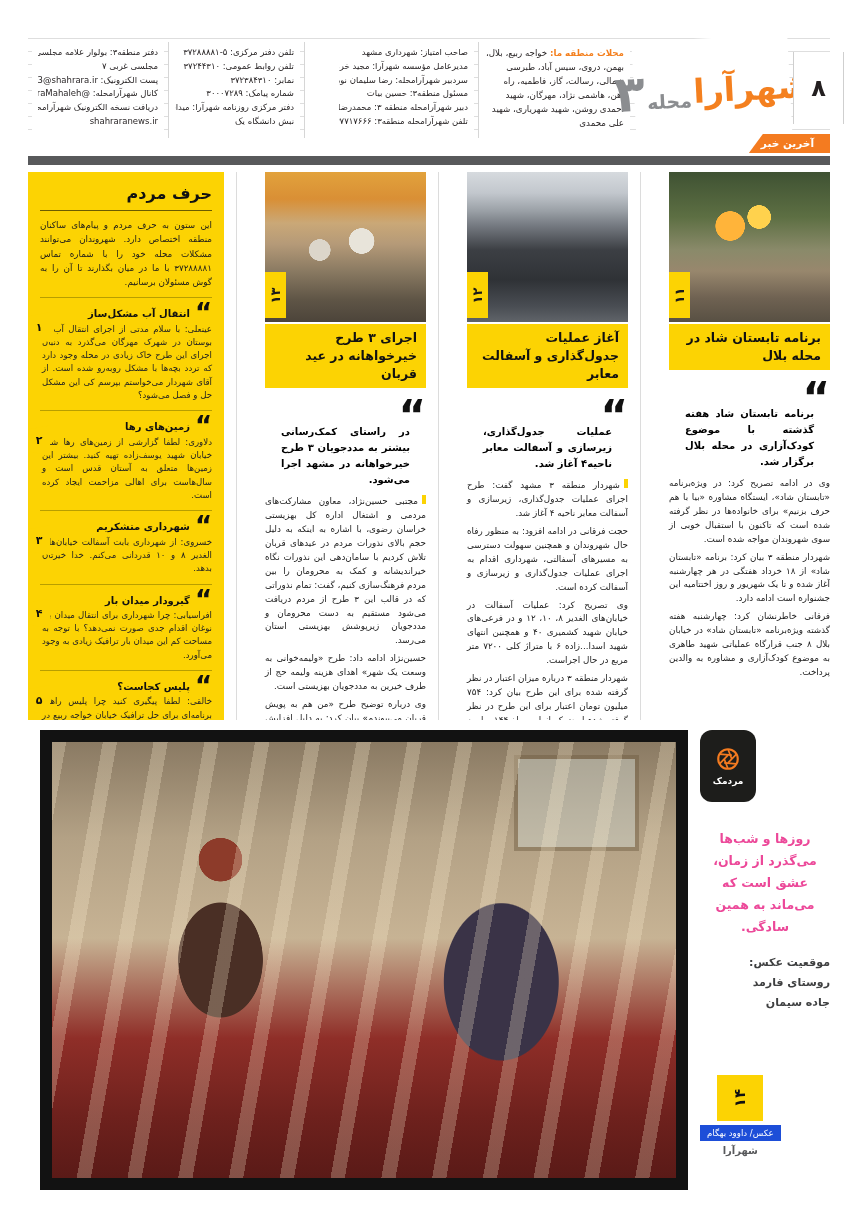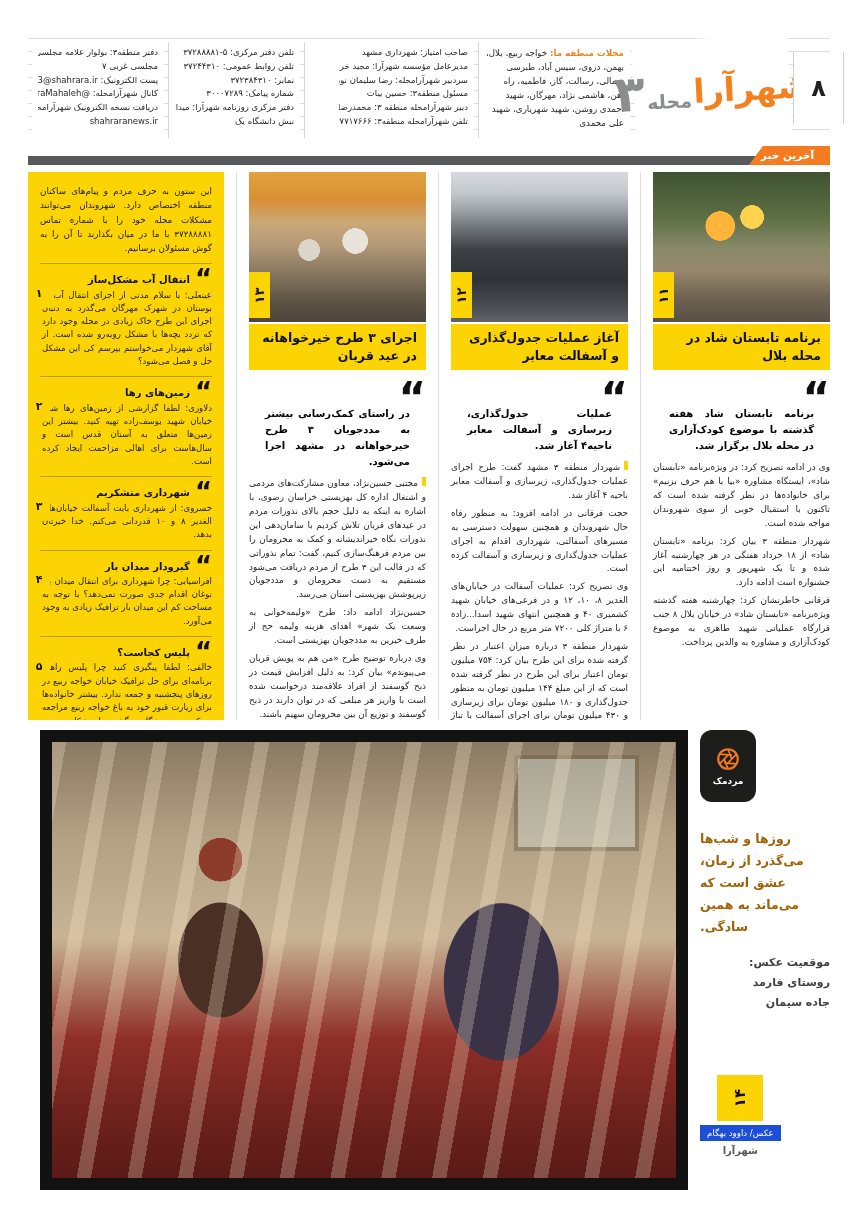--- a/index.html
+++ b/index.html
@@ -29,28 +29,28 @@
   .logo-sub   { color:#8b8d90; font-weight:bold; font-size:19px; margin-top:18px; }
   .logo-num   { color:#8b8d90; font-weight:bold; font-size:50px; line-height:1; }
   .page-num-box { position:absolute; left:765px; right:-14px; top:14px; height:72px; background:#fff;
     border-right:1px solid #cfcfcf; border-left:1px solid #cfcfcf;
     display:flex; align-items:center; justify-content:center;
     font-size:24px; font-weight:bold; color:#231f20; }
 
   
   .news-bar { position:absolute; top:146px; left:28px; right:28px; height:19px; }
   .news-bar .bar { position:absolute; bottom:0; left:0; right:0; height:9px; background:#58595b; }
-  .news-label { position:absolute; bottom:0; right:0; height:19px; background:#f47b20;
+  .news-label { position:absolute; bottom:12px; right:0; height:19px; background:#f47b20;
     color:#fff; font-weight:bold; font-size:10.5px; padding:3px 16px 0 12px;
     clip-path:polygon(14px 0, 100% 0, 100% 100%, 0 100%);margin-top:28px; }
 
   
   .main-grid { position:absolute; top:172px; left:28px; right:28px; height:548px;
     display:flex; gap:12px; }
-  .article { flex:1 1 0; border-left:1px solid #dcdcdc; padding-left:12px; overflow:hidden; }
+  .article { flex:1 1 0; border-left:1px solid #dcdcdc; padding-left:28px; overflow:hidden; }
   .article:nth-child(3){ }
   .photo { position:relative; height:150px; width:100%; }
   .photo-num { position:absolute; left:0; bottom:4px; width:21px; height:46px; background:#fcd303;
     display:flex; align-items:center; justify-content:center; }
   .photo-num span { transform:rotate(-90deg); font-weight:bold; font-size:13px; color:#1a1a1a; }
   .headline { background:#fcd303; min-height:38px; display:flex; align-items:center;
     padding:5px 9px; font-weight:bold; font-size:12.5px; line-height:1.45; color:#111; margin-top:2px; }
   .qmark { font-size:42px; font-weight:bold; color:#111; text-align:right; height:26px;
     line-height:1.05; overflow:hidden; margin-top:6px; }
   .lead { font-weight:bold; font-size:10px; line-height:1.6; margin:4px 16px 7px; color:#000;
@@ -80,21 +80,21 @@
 
   
   .photo-essay { position:absolute; top:730px; left:40px; right:28px; height:460px;
     display:flex; gap:12px; }
   .essay-side { flex:0 0 130px; display:flex; flex-direction:column; }
   .mardomak { align-self:flex-end; width:56px; height:72px; background:#1d1d1b; border-radius:12px;
     display:flex; flex-direction:column; align-items:center; justify-content:center; gap:4px; }
   .mardomak svg { width:26px; height:26px; }
   .mardomak-label { color:#fff; font-size:9px; font-weight:bold; }
   .essay-caption { margin-top:26px; font-weight:bold; font-size:12.5px; line-height:1.75;
-    color:#a16207; text-align:left; }
+    color:#ec4899; text-align:center; }
   .essay-loc { margin-top:16px; font-weight:bold; font-size:11px; line-height:1.8; color:#3f4041; }
   .essay-bottom { margin-top:auto; margin-bottom:34px; align-self:flex-end;
     display:flex; flex-direction:column; align-items:center; gap:4px; }
   .num14 { width:46px; height:46px; background:#fcd303; display:flex; align-items:center;
     justify-content:center; }
   .num14 span { transform:rotate(-90deg); font-weight:bold; font-size:15px; color:#111; }
   .credit-bar { background:#1d4ed8; color:#fff; font-size:8.6px; padding:3px 7px; white-space:nowrap; }
   .essay-brand { color:#58595b; font-weight:bold; font-size:10px; }
   .photo-frame { flex:1 1 auto; background:#121212; padding:12px; }
   .big-photo { position:relative; width:100%; height:100%; overflow:hidden;
@@ -215,20 +215,21 @@
       <h2 class="headline">اجرای ۳ طرح خیرخواهانه در عید قربان</h2>
       <div class="qmark">“</div>
       <p class="lead">در راستای کمک‌رسانی بیشتر به مددجویان ۳ طرح خیرخواهانه در مشهد اجرا می‌شود.</p>
       <p class="para first">مجتبی حسین‌نژاد، معاون مشارکت‌های مردمی و اشتغال اداره کل بهزیستی خراسان رضوی، با اشاره به اینکه به دلیل حجم بالای نذورات مردم در عیدهای قربان تلاش کردیم با سامان‌دهی این نذورات نگاه خیراندیشانه و کمک به محرومان را بین مردم فرهنگ‌سازی کنیم، گفت: تمام نذوراتی که در قالب این ۳ طرح از مردم دریافت می‌شود مستقیم به دست محرومان و مددجویان زیرپوشش بهزیستی استان می‌رسد.</p>
       <p class="para">حسین‌نژاد ادامه داد: طرح «ولیمه‌خوانی به وسعت یک شهر» اهدای هزینه ولیمه حج از طرف خیرین به مددجویان بهزیستی است.</p>
       <p class="para">وی درباره توضیح طرح «من هم به پویش قربان می‌پیوندم» بیان کرد: به دلیل افزایش قیمت در ذبح گوسفند از افراد علاقه‌مند درخواست شده است با واریز هر مبلغی که در توان دارند در ذبح گوسفند و توزیع آن بین محرومان سهیم باشند.</p>
       <p class="para"><span>وی درباره سامان‌دهی به نذورات نقدی و غیرنقدی اذعان کرد: علاقه‌مندان می‌توانند گوشت قربانی و نذورات نقدی و غیرنقدی خود را به پایگاه‌های بهزیستی اهدا کنند.</span> </p>
     </article>
 
     <aside class="sidebar">
+      <div class="sb-title">حرف مردم</div>
       <div class="sb-intro">این ستون به حرف مردم و پیام‌های ساکنان منطقه اختصاص دارد. شهروندان می‌توانند مشکلات محله خود را با شماره تماس ۳۷۲۸۸۸۸۱ با ما در میان بگذارند تا آن را به گوش مسئولان برسانیم.</div>
 
       <div class="sb-item">
         <div class="sb-head">
           <span class="sb-q">“</span>
           <span class="sb-item-title">انتقال آب مشکل‌ساز</span>
         </div>
         <div class="sb-num">۱</div>
         <div class="sb-text">عینعلی: با سلام مدتی از اجرای انتقال آب به بوستان در شهرک مهرگان می‌گذرد به دنبال اجرای این طرح خاک زیادی در محله وجود دارد که تردد بچه‌ها با مشکل روبه‌رو شده است. از آقای شهردار می‌خواستم بپرسم کی این مشکل حل و فصل می‌شود؟</div>
       </div>

